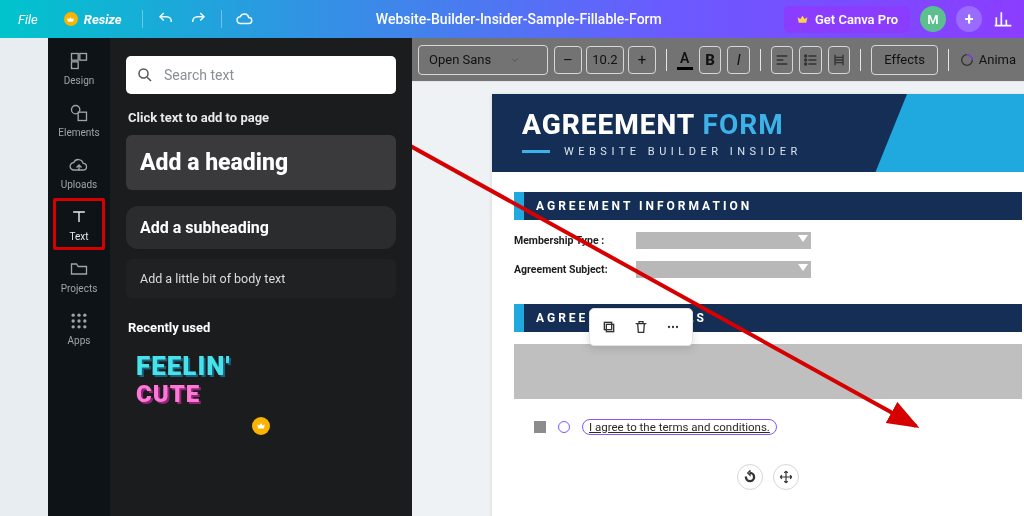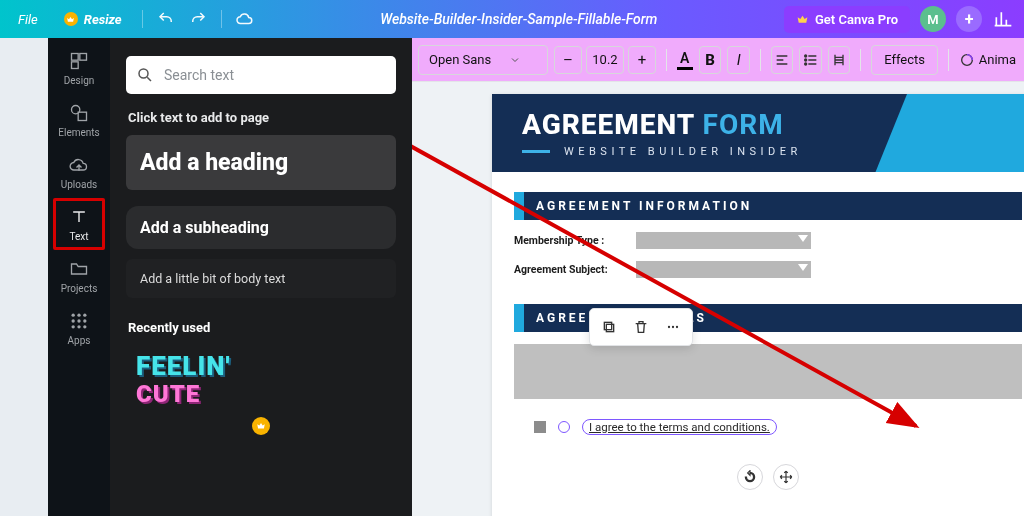--- a/index.html
+++ b/index.html
@@ -18,21 +18,21 @@
   * { box-sizing: border-box; font-family: -apple-system, BlinkMacSystemFont, "Segoe UI", Roboto, Arial, sans-serif; }
   body { margin:0; width:1024px; height:516px; overflow:hidden; background:#e8edf2; }
 
   
   .topbar { display:flex; align-items:center; height:38px; background:linear-gradient(90deg, var(--teal) 0%, #6a5bff 65%, var(--purple) 100%); color:#fff; font-size:13px; }
   .tb-left { display:flex; align-items:center; gap:14px; padding-left:12px;font-style:italic; }
   .tb-btn { display:flex; align-items:center; gap:6px; padding:4px 6px; border-radius:4px; cursor:pointer; }
   .tb-crown { width:14px;height:14px;background:#f9b300;border-radius:50%; display:flex;align-items:center;justify-content:center; font-size:9px;color:#fff;}
   .tb-ico { width:18px;height:18px;display:flex;align-items:center;justify-content:center;opacity:.95;}
   .tb-divider { width:1px;height:18px;background:rgba(255,255,255,.35); }
-  .tb-title { flex:1; text-align:center; font-weight:500; font-size:14px; white-space:nowrap; overflow:hidden;font-style:italic;}
+  .tb-title { flex:1; text-align:center; font-weight:500; font-size:14px; white-space:nowrap; overflow:hidden;}
   .tb-right { display:flex; align-items:center; gap:10px; padding-right:10px; }
   .tb-pro { background:var(--purple); padding:6px 12px; border-radius:5px; display:flex; align-items:center; gap:6px; font-weight:600;}
   .tb-avatar { width:26px;height:26px;border-radius:50%;background:#5bbf8e;color:#fff;display:flex;align-items:center;justify-content:center;font-weight:600;font-size:13px;}
   .tb-plus { width:26px;height:26px;border-radius:50%;background:#9a6bff;color:#fff;display:flex;align-items:center;justify-content:center;font-size:16px;font-weight:700;}
   .tb-chart { width:22px;height:22px;display:flex;align-items:center;justify-content:center;}
 
   
   .layout { display:flex; height:calc(100% - 38px); }
   .rail { width:62px; background:var(--dark); display:flex;flex-direction:column;align-items:center; padding-top:4px; gap:0;margin-left:48px;}
   .rail-item { width:52px;height:52px;display:flex;flex-direction:column;align-items:center;justify-content:center;color:#a0a4a8;font-size:10px;gap:4px;cursor:pointer; border-radius:6px; }
@@ -52,21 +52,21 @@
   .recent { margin:22px 2px 12px; font-size:13px; font-weight:700; }
   .feelin { padding:6px 10px; line-height:1.05; font-family: "Arial Black", sans-serif; font-weight:900; letter-spacing:1px;}
   .feelin .l1 { color:#46e4ea; text-shadow:2px 2px 0 #1b5e7d; font-size:26px;}
   .feelin .l2 { color:#ff77d7; text-shadow:2px 2px 0 #8e2576; font-size:24px; margin-top:2px;}
   .crown-badge { display:flex; justify-content:center; margin-top:4px;}
   .crown-badge span { width:18px;height:18px;border-radius:50%;background:#f9b300;display:flex;align-items:center;justify-content:center;}
   .panel-pull { position:absolute; right:-8px; top:258px; width:10px;height:44px;background:#1b1c1e;border-radius:0 6px 6px 0;display:flex;align-items:center;justify-content:center;color:#8a8f94;font-size:10px;}
 
   
   .canvas-wrap { flex:1; background:#eef2f5; position:relative; overflow:hidden;}
-  .toolbar { height:44px; background:#f0abfc; border-bottom:1px solid #e3e5e8; display:flex; align-items:center; padding:0 8px 0 6px; gap:6px; font-size:13px; color:#111;}
+  .toolbar { height:44px; background:#737373; border-bottom:1px solid #e3e5e8; display:flex; align-items:center; padding:0 8px 0 6px; gap:6px; font-size:13px; color:#111;}
   .font-select { display:flex;align-items:center;gap:18px;border:1px solid var(--border);border-radius:4px;height:30px;padding:0 8px 0 10px;min-width:130px;cursor:pointer;}
   .num-group { display:flex;align-items:center;gap:4px;}
   .sq { width:28px;height:28px;border:1px solid var(--border);border-radius:4px;display:flex;align-items:center;justify-content:center;cursor:pointer;font-size:15px;}
   .sq.b { font-weight:800; }
   .numbox { width:38px;height:28px;border:1px solid var(--border);border-radius:4px;display:flex;align-items:center;justify-content:center;font-size:13px;}
   .tsep { width:1px;height:22px;background:#e3e5e8;margin:0 4px;}
   .tcolor { width:20px;height:20px;display:flex;flex-direction:column;align-items:center;justify-content:center;cursor:pointer;}
   .tcolor .bar { width:16px;height:3px;background:#000;margin-top:1px;}
   .effects { border:1px solid var(--border);border-radius:4px;height:30px;padding:0 12px;display:flex;align-items:center;cursor:pointer;}
   .anim { display:flex;align-items:center;gap:4px;cursor:pointer;}

